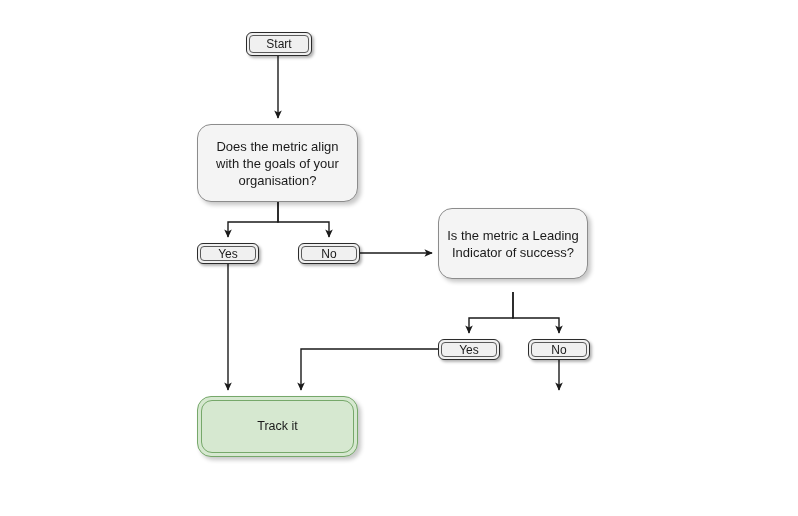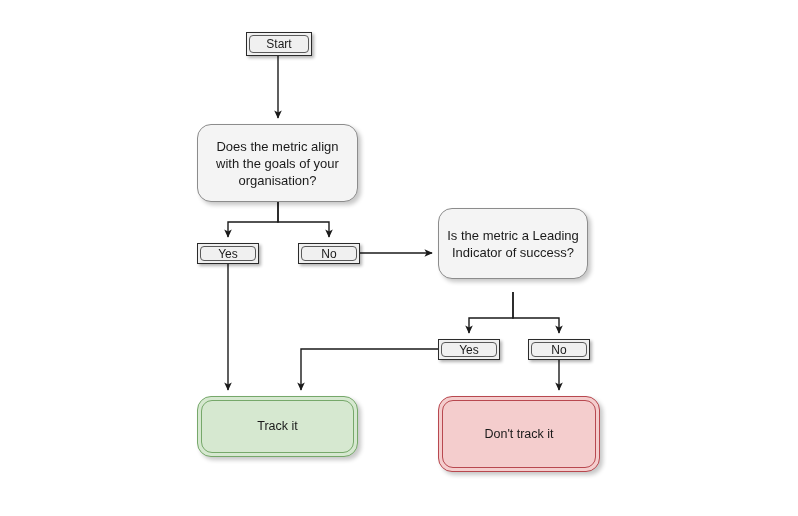--- a/index.html
+++ b/index.html
@@ -38,21 +38,21 @@
     display: block;
     width: 100%;
     padding: 0 6px;
     box-sizing: border-box;
   }
 
   
   .pill {
     background: #f0f0f0;
     border: 1.2px solid #2b2b2b;
-    border-radius: 0;
+    border-radius: 6px;
     font-size: 12px;
     line-height: 14px;
     box-shadow: 2px 2px 3px rgba(0,0,0,0.30);
   }
   .pill::before {
     content: "";
     position: absolute;
     left: 2px;
     top: 2px;
     right: 2px;
@@ -149,17 +149,14 @@
   </div>
 
   <div class="node pill" style="left: 528px; top: 339px; width: 62px; height: 21px; background: rgb(240, 240, 240); border-color: rgb(43, 43, 43);">
     <span class="node-label">No</span>
   </div>
 
   <div class="node result green" style="left: 197px; top: 396px; width: 161px; height: 61px; background: rgb(214, 232, 208); border-color: rgb(118, 168, 106);">
     <span class="node-label">Track it</span>
   </div>
 
-  <div class="node result red" style="left: 438px; top: 396px; width: 162px; height: 76px; background: rgb(244, 205, 205); border-color: rgb(184, 72, 79);">
-    <span class="node-label">Don't track it</span>
-  </div>
 
 </div>
 
 </body></html>

